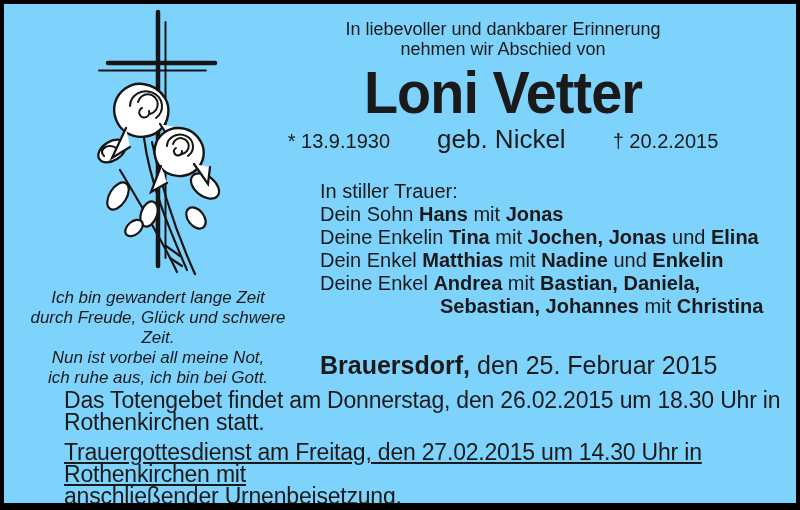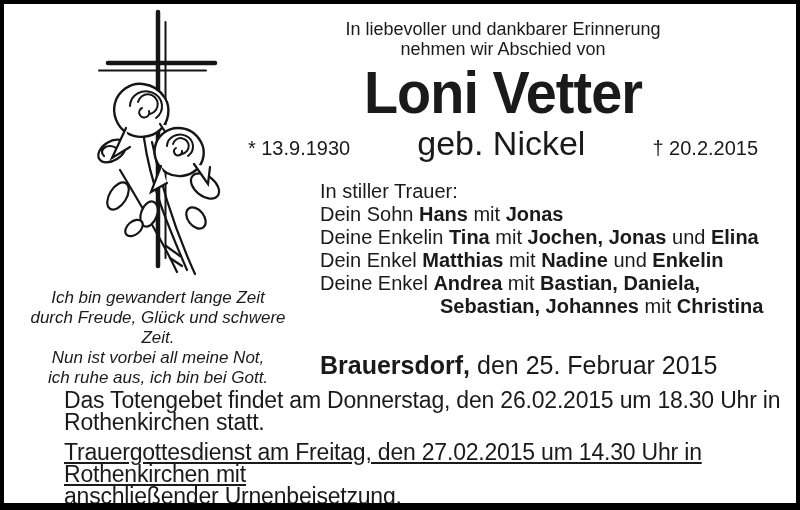--- a/index.html
+++ b/index.html
@@ -1,20 +1,20 @@
 <!DOCTYPE html>
 <html><head>
 <meta charset="utf-8">
 <style>
   html,body{margin:0;padding:0;background:#e9e9e9;}
   .sheet{
     position:relative;
     width:800px;height:510px;
     box-sizing:border-box;
-    background:#ffffff;
+    background:#7dd3fc;
     border:4px solid #000;
     border-bottom-width:7px;
     overflow:hidden;
     font-family:"Liberation Sans", sans-serif;
     color:#1a1a1a;
   }
   
   .art{position:absolute;left:44px;top:4px;}
   
   .header{position:absolute;left:296px;top:16px;width:406px;text-align:center;}
@@ -25,24 +25,24 @@
     font-weight:bold;
     font-size:60px;
     line-height:56px;
     letter-spacing:-1px;
     transform:scaleX(.93);
     transform-origin:50% 50%;
     white-space:nowrap;
   }
   .dates{
     margin-top:3px;
-    display:flex;justify-content:center;align-items:baseline;gap:67px;
+    display:flex;justify-content:center;align-items:baseline;gap:47px;
     font-size:20px;white-space:nowrap;
   }
-  .dates .maiden{font-size:34px;}
+  .dates .maiden{font-size:26px;}
   
   .poem{
     position:absolute;left:8px;top:284px;width:292px;
     text-align:center;font-style:italic;font-size:17px;line-height:20px;
   }
   
   .mourners{
     position:absolute;left:316px;top:176px;width:460px;
     font-size:20px;line-height:23px;white-space:nowrap;
   }

